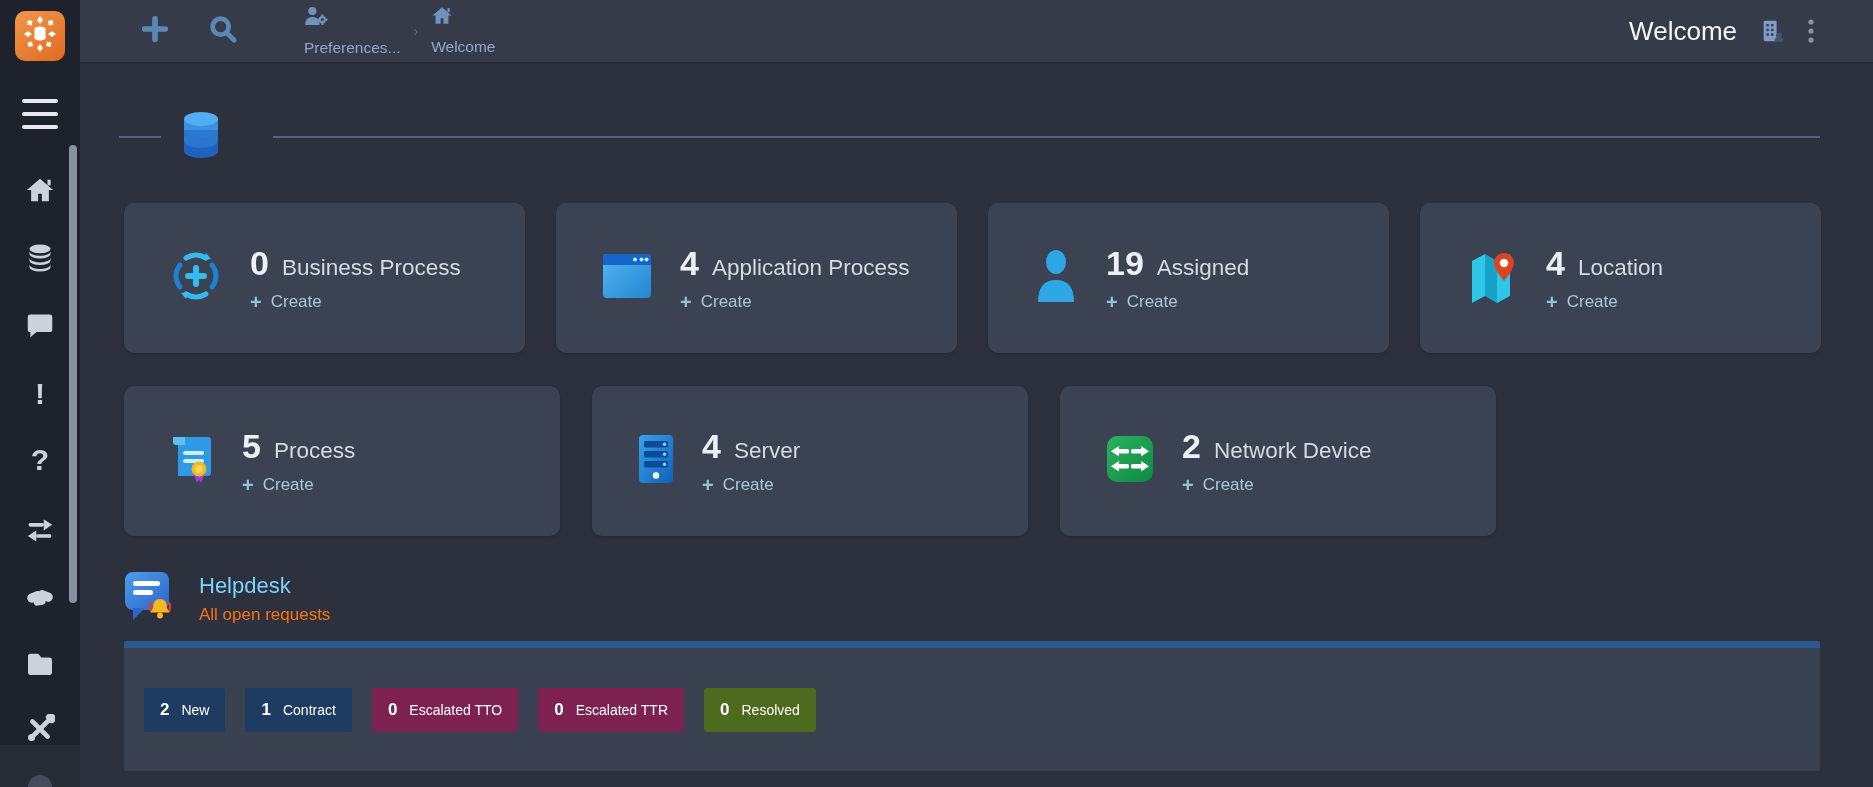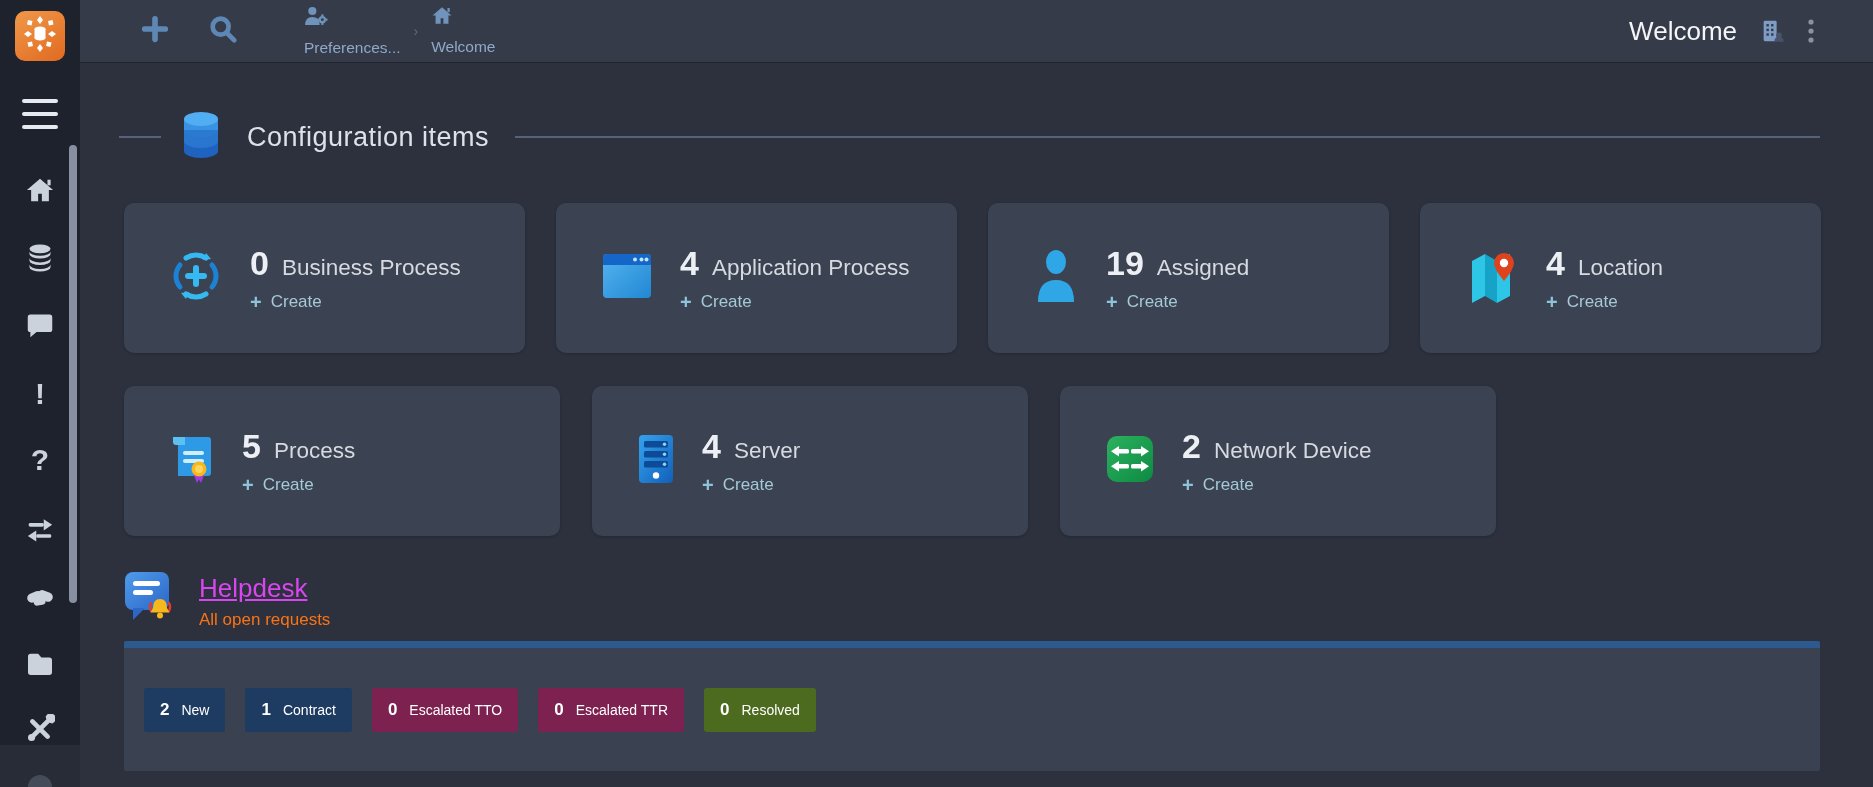--- a/index.html
+++ b/index.html
@@ -47,21 +47,21 @@
           padding-left:46px; gap:28px; box-shadow:0 1px 3px rgba(0,0,0,.18); }
   .card-body { display:flex; flex-direction:column; gap:9px; }
   .card-line1 { display:flex; align-items:baseline; gap:13px; cursor:pointer; }
   .card-count { font-size:34px; font-weight:bold; color:#eceff3; }
   .card-label { font-size:22.5px; color:#d6dae1; }
   .card-create { display:flex; align-items:center; gap:9px; font-size:17px; color:#a5c9d6; cursor:pointer; }
   .card-create .plus { color:#8fc3da; font-size:20px; font-weight:bold; line-height:1; }
 
   .hd-header { position:absolute; left:44px; top:509px; display:flex; align-items:flex-start; gap:27px; }
   .hd-titles { display:flex; flex-direction:column; gap:6px; padding-top:2px; }
-  .hd-title { font-size:26px; color:#d946ef;text-decoration:underline; }
+  .hd-title { font-size:22px; color:#7dd3fc; }
   .hd-sub { font-size:17px; color:#f97316; }
   .hd-panel { position:absolute; left:44px; top:579px; right:53px; height:130px; background:#3a4150;
               border-top:7px solid #2d5a8e; border-radius:2px; }
   .badges { position:absolute; left:20px; top:40px; display:flex; gap:20px; }
   .badge { height:44px; display:flex; align-items:center; gap:12px; padding:0 16px; border-radius:3px;
            color:#fff; cursor:pointer; }
   .badge-count { font-size:17px; font-weight:bold; }
   .badge-label { font-size:14px; }
 </style>
 </head>
@@ -262,21 +262,20 @@
   <div class="section-header">
     <div class="hdr-line-s"></div>
     <span class="hdr-icon">
       <svg width="38" height="50" viewBox="0 0 38 50">
         <path d="M2 9 v32 a17 7 0 0 0 34 0 V9 z" fill="#1f63c0"></path>
         <path d="M2 9 v11 a17 7 0 0 0 34 0 V9 z" fill="#3a92e2"></path>
         <path d="M2 20 v11 a17 7 0 0 0 34 0 V20 z" fill="#2a78d0" opacity=".9"></path>
         <ellipse cx="19" cy="9" rx="17" ry="7" fill="#52aef2"></ellipse>
       </svg>
     </span>
-    <span class="hdr-title">Configuration items</span>
     <div class="hdr-line-l"></div>
   </div>
 
   <div class="cards-row row1">
     <div class="card">
       <span>
         <svg width="52" height="52" viewBox="0 0 52 52">
           <g fill="none" stroke-linecap="round">
             <path d="M10 15 q-4 5 -4 11 q0 6 4 11" stroke="#1b82d4" stroke-width="5"></path>
             <path d="M42 15 q4 5 4 11 q0 6 -4 11" stroke="#1b82d4" stroke-width="5"></path>

